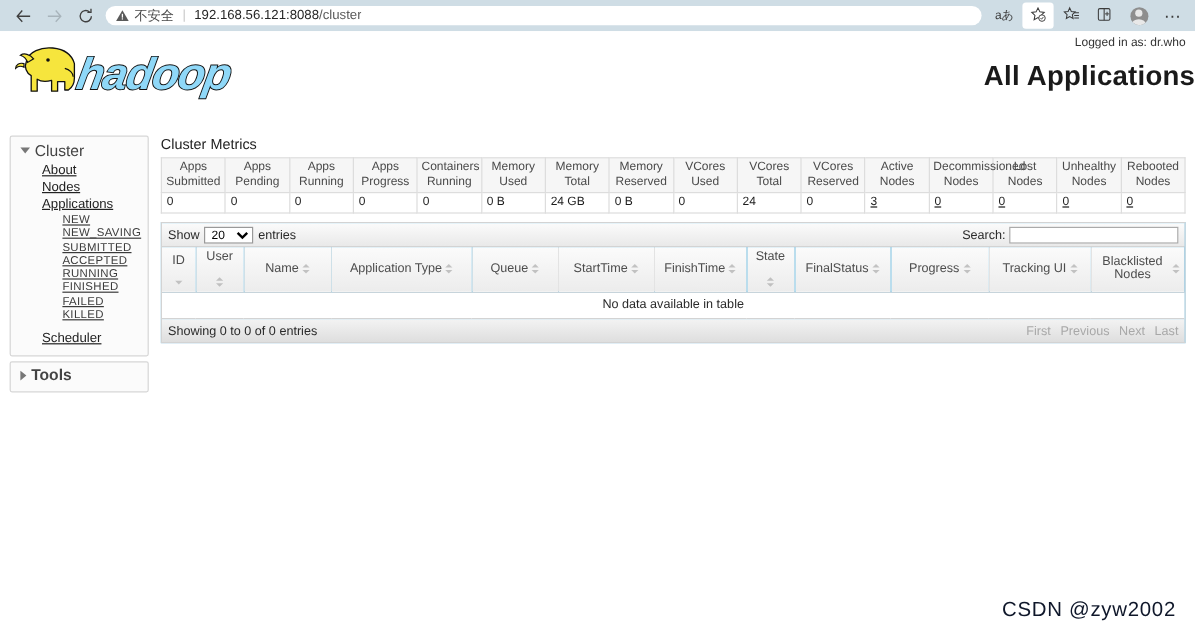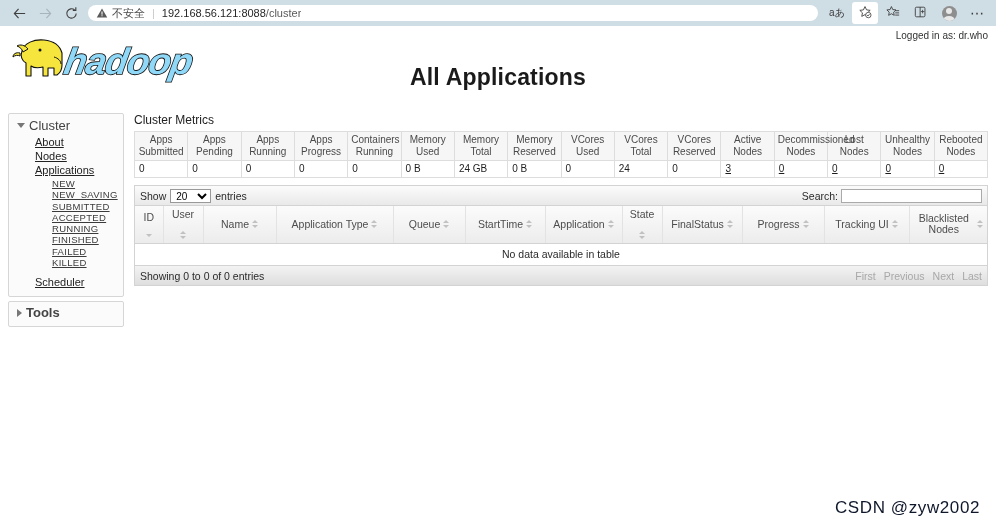--- a/index.html
+++ b/index.html
@@ -107,22 +107,22 @@
     color: #333;
   }
   .hadoop-logo {
     position: absolute;
     left: 8px; top: 5px;
     width: 200px; height: 55px;
   }
   .page-title {
     position: absolute;
     left: 0; right: 0;
-    top: 38px;
-    text-align: center;
+    top: 24px;
+    text-align: right;
     font-size: 23px;
     font-weight: bold;
     color: #1a1a1a;
     letter-spacing: 0.2px;
   }
 
   
   .sidebar {
     position: absolute;
     left: 8px; top: 87px;
@@ -657,21 +657,21 @@
                 <div class="th-inner">
                   <span class="th-label">StartTime</span>
                   <span class="sort-both">
                     <span class="tri-up"></span>
                     <span class="tri-dn"></span>
                   </span>
                 </div>
               </th>
               <th>
                 <div class="th-inner">
-                  <span class="th-label">Application</span>
+                  <span class="th-label">FinishTime</span>
                   <span class="sort-both">
                     <span class="tri-up"></span>
                     <span class="tri-dn"></span>
                   </span>
                 </div>
               </th>
               <th>
                 <div class="th-inner th-stack">
                   <span class="th-label">State</span>
                   <span class="sort-both">

